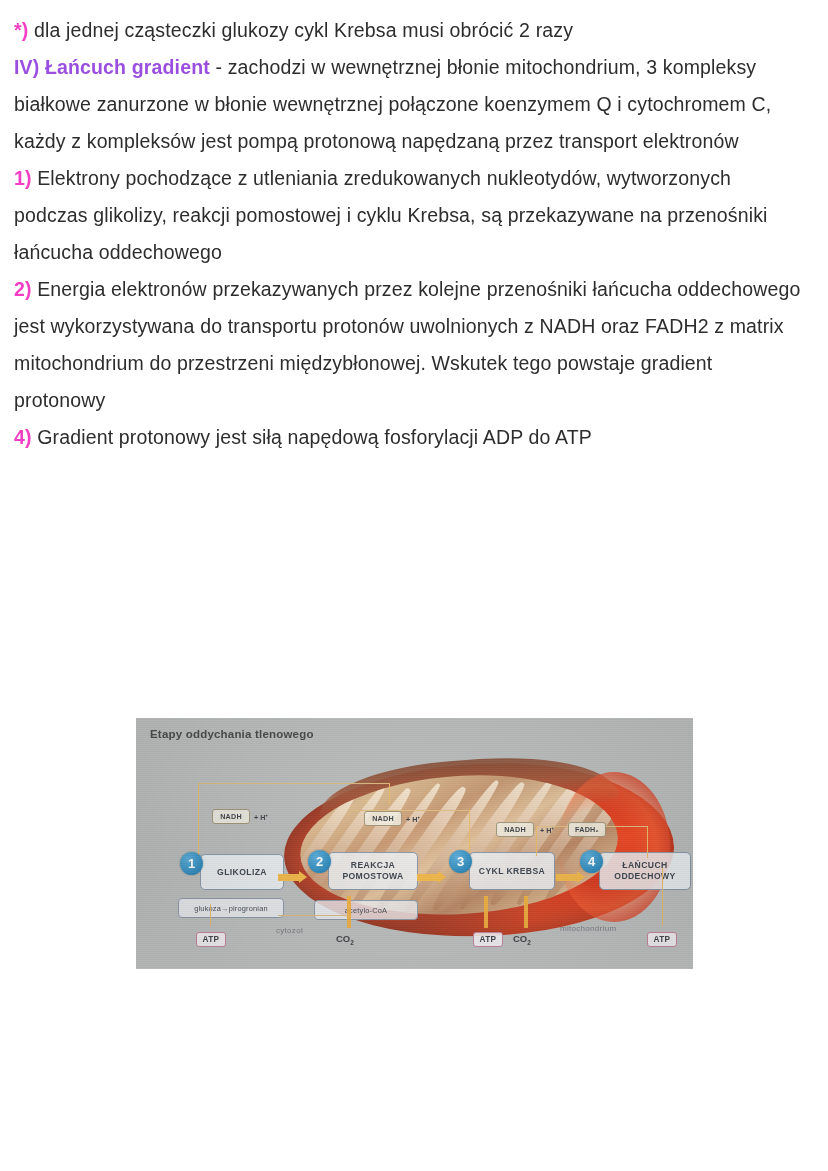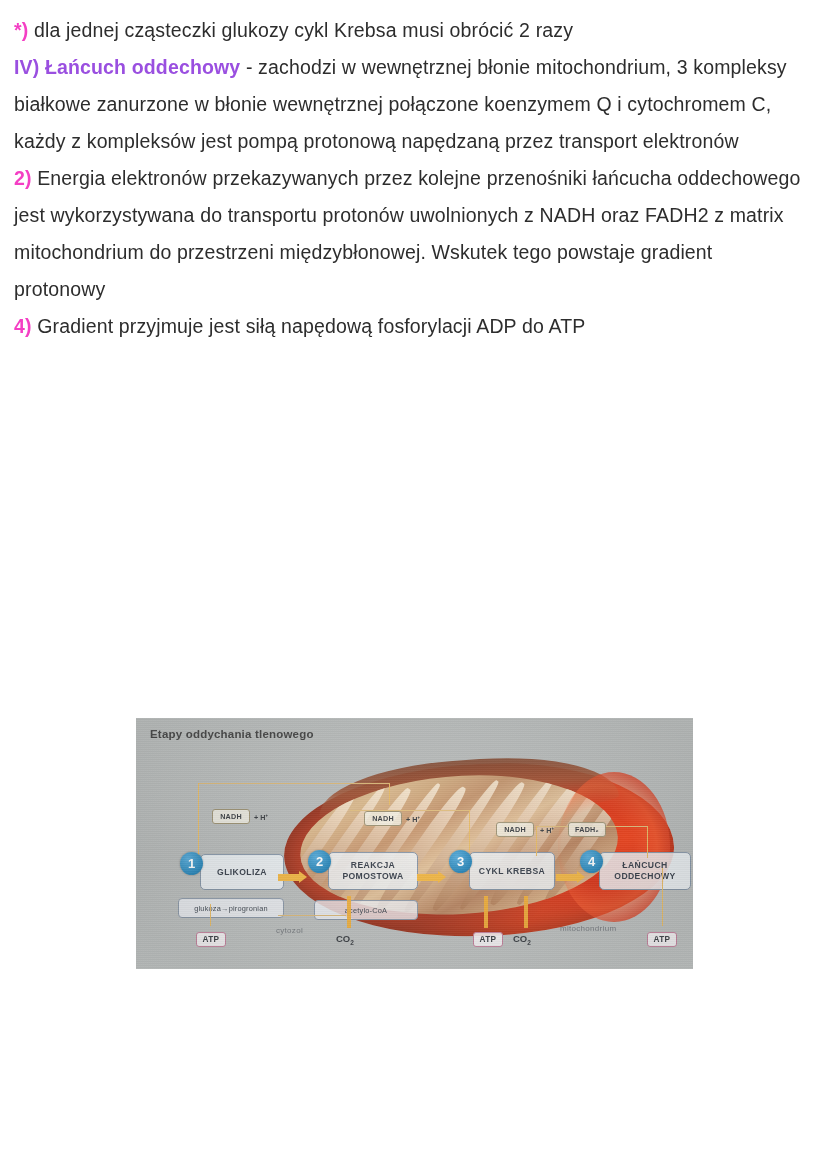--- a/index.html
+++ b/index.html
@@ -274,27 +274,28 @@
 </head>
 <body>
 
 <div class="page">
 
   <div class="note-body">
 
     <p class="para"><span class="marker-pink">*)</span><span> dla jednej cząsteczki glukozy cykl Krebsa musi obrócić 2 razy</span></p>
 
 
-    <p class="para"><span class="marker-purple">IV) Łańcuch oddechowy</span><span> - zachodzi w wewnętrznej błonie mitochondrium, 3 kompleksy białkowe zanurzone w błonie wewnętrznej połączone koenzymem Q i cytochromem C, każdy z kompleksów jest pompą protonową napędzaną przez transport elektronów</span></p>
-
+    <p class="para"><span class="marker-purple">IV) Łańcuch gradient</span><span> - zachodzi w wewnętrznej błonie mitochondrium, 3 kompleksy białkowe zanurzone w błonie wewnętrznej połączone koenzymem Q i cytochromem C, każdy z kompleksów jest pompą protonową napędzaną przez transport elektronów</span></p>
+
+    <p class="para"><span class="marker-pink">1)</span><span> Elektrony pochodzące z utleniania zredukowanych nukleotydów, wytworzonych podczas glikolizy, reakcji pomostowej i cyklu Krebsa, są przekazywane na przenośniki łańcucha oddechowego</span></p>
 
     <p class="para"><span class="marker-pink">2)</span><span> Energia elektronów przekazywanych przez kolejne przenośniki łańcucha oddechowego jest wykorzystywana do transportu protonów uwolnionych z NADH oraz FADH2 z matrix mitochondrium do przestrzeni międzybłonowej. Wskutek tego powstaje gradient protonowy</span></p>
 
 
-    <p class="para"><span class="marker-pink">4)</span><span> Gradient przyjmuje jest siłą napędową fosforylacji ADP do ATP</span></p>
+    <p class="para"><span class="marker-pink">4)</span><span> Gradient protonowy jest siłą napędową fosforylacji ADP do ATP</span></p>
 
   </div>
 
   <div class="photo-wrap">
     <div class="photo">
 
       <div class="photo-title">Etapy oddychania tlenowego</div>
 
       <div class="mito">
         <div class="mito-outer"></div>

